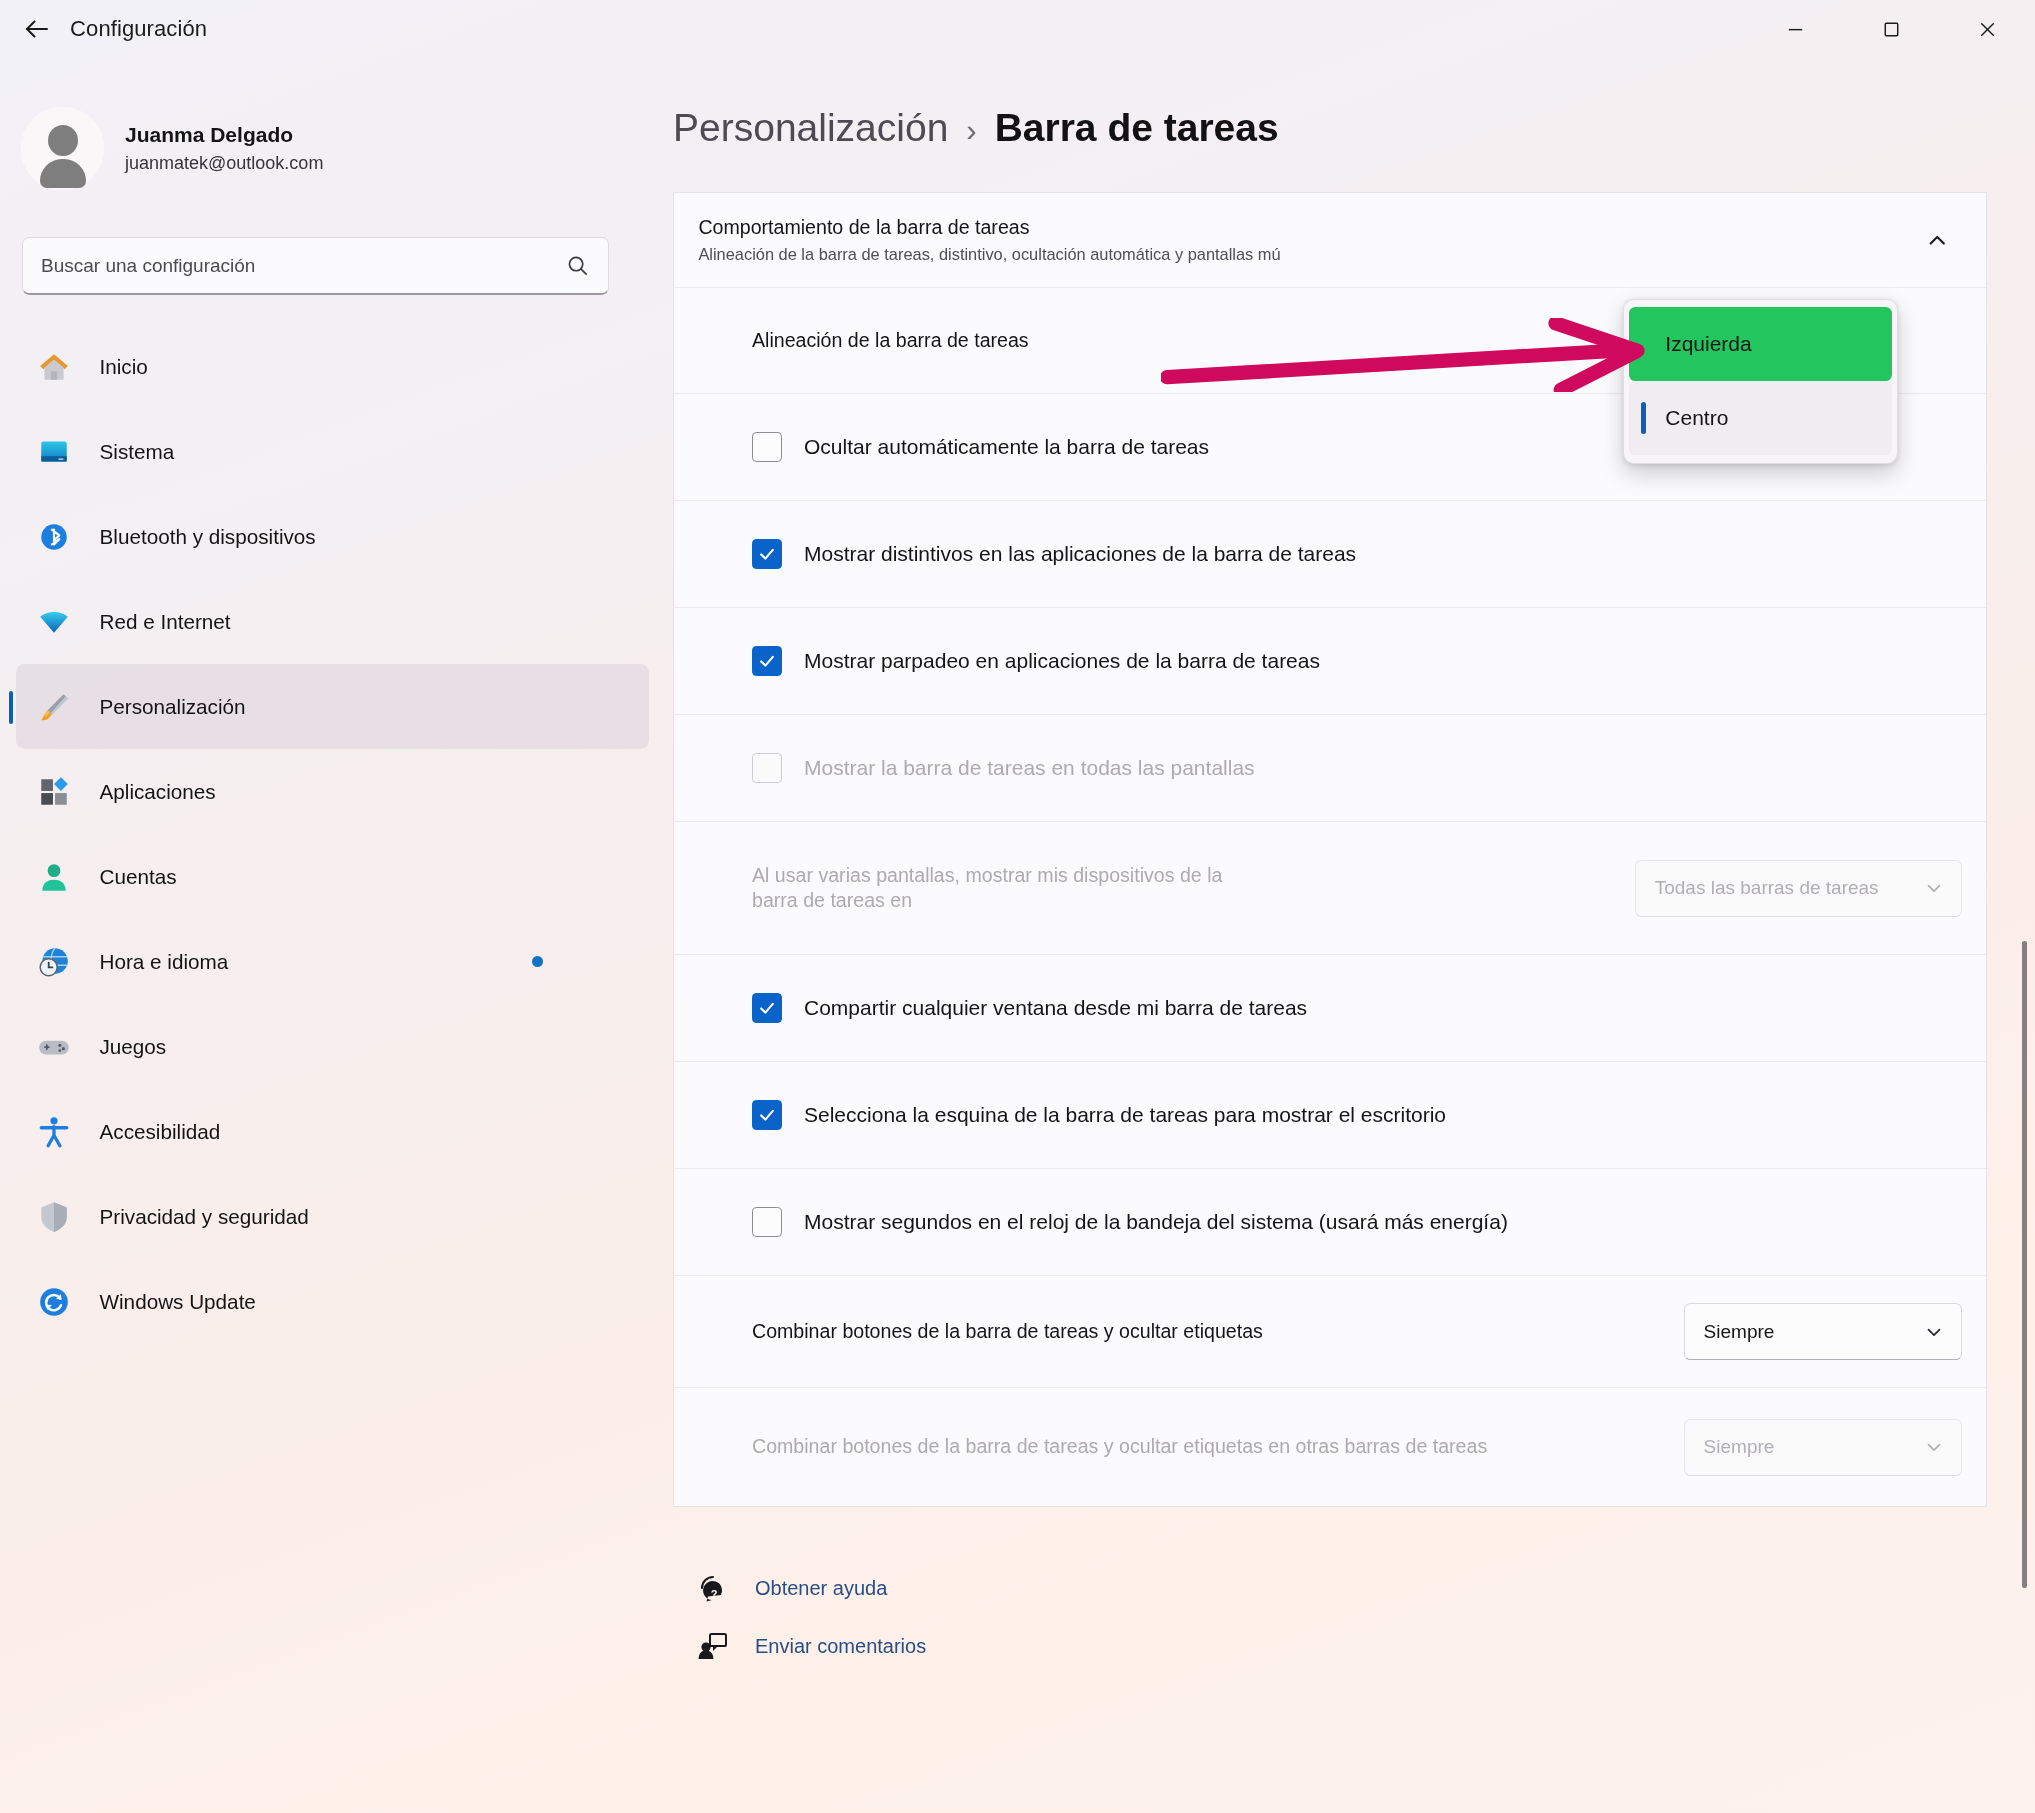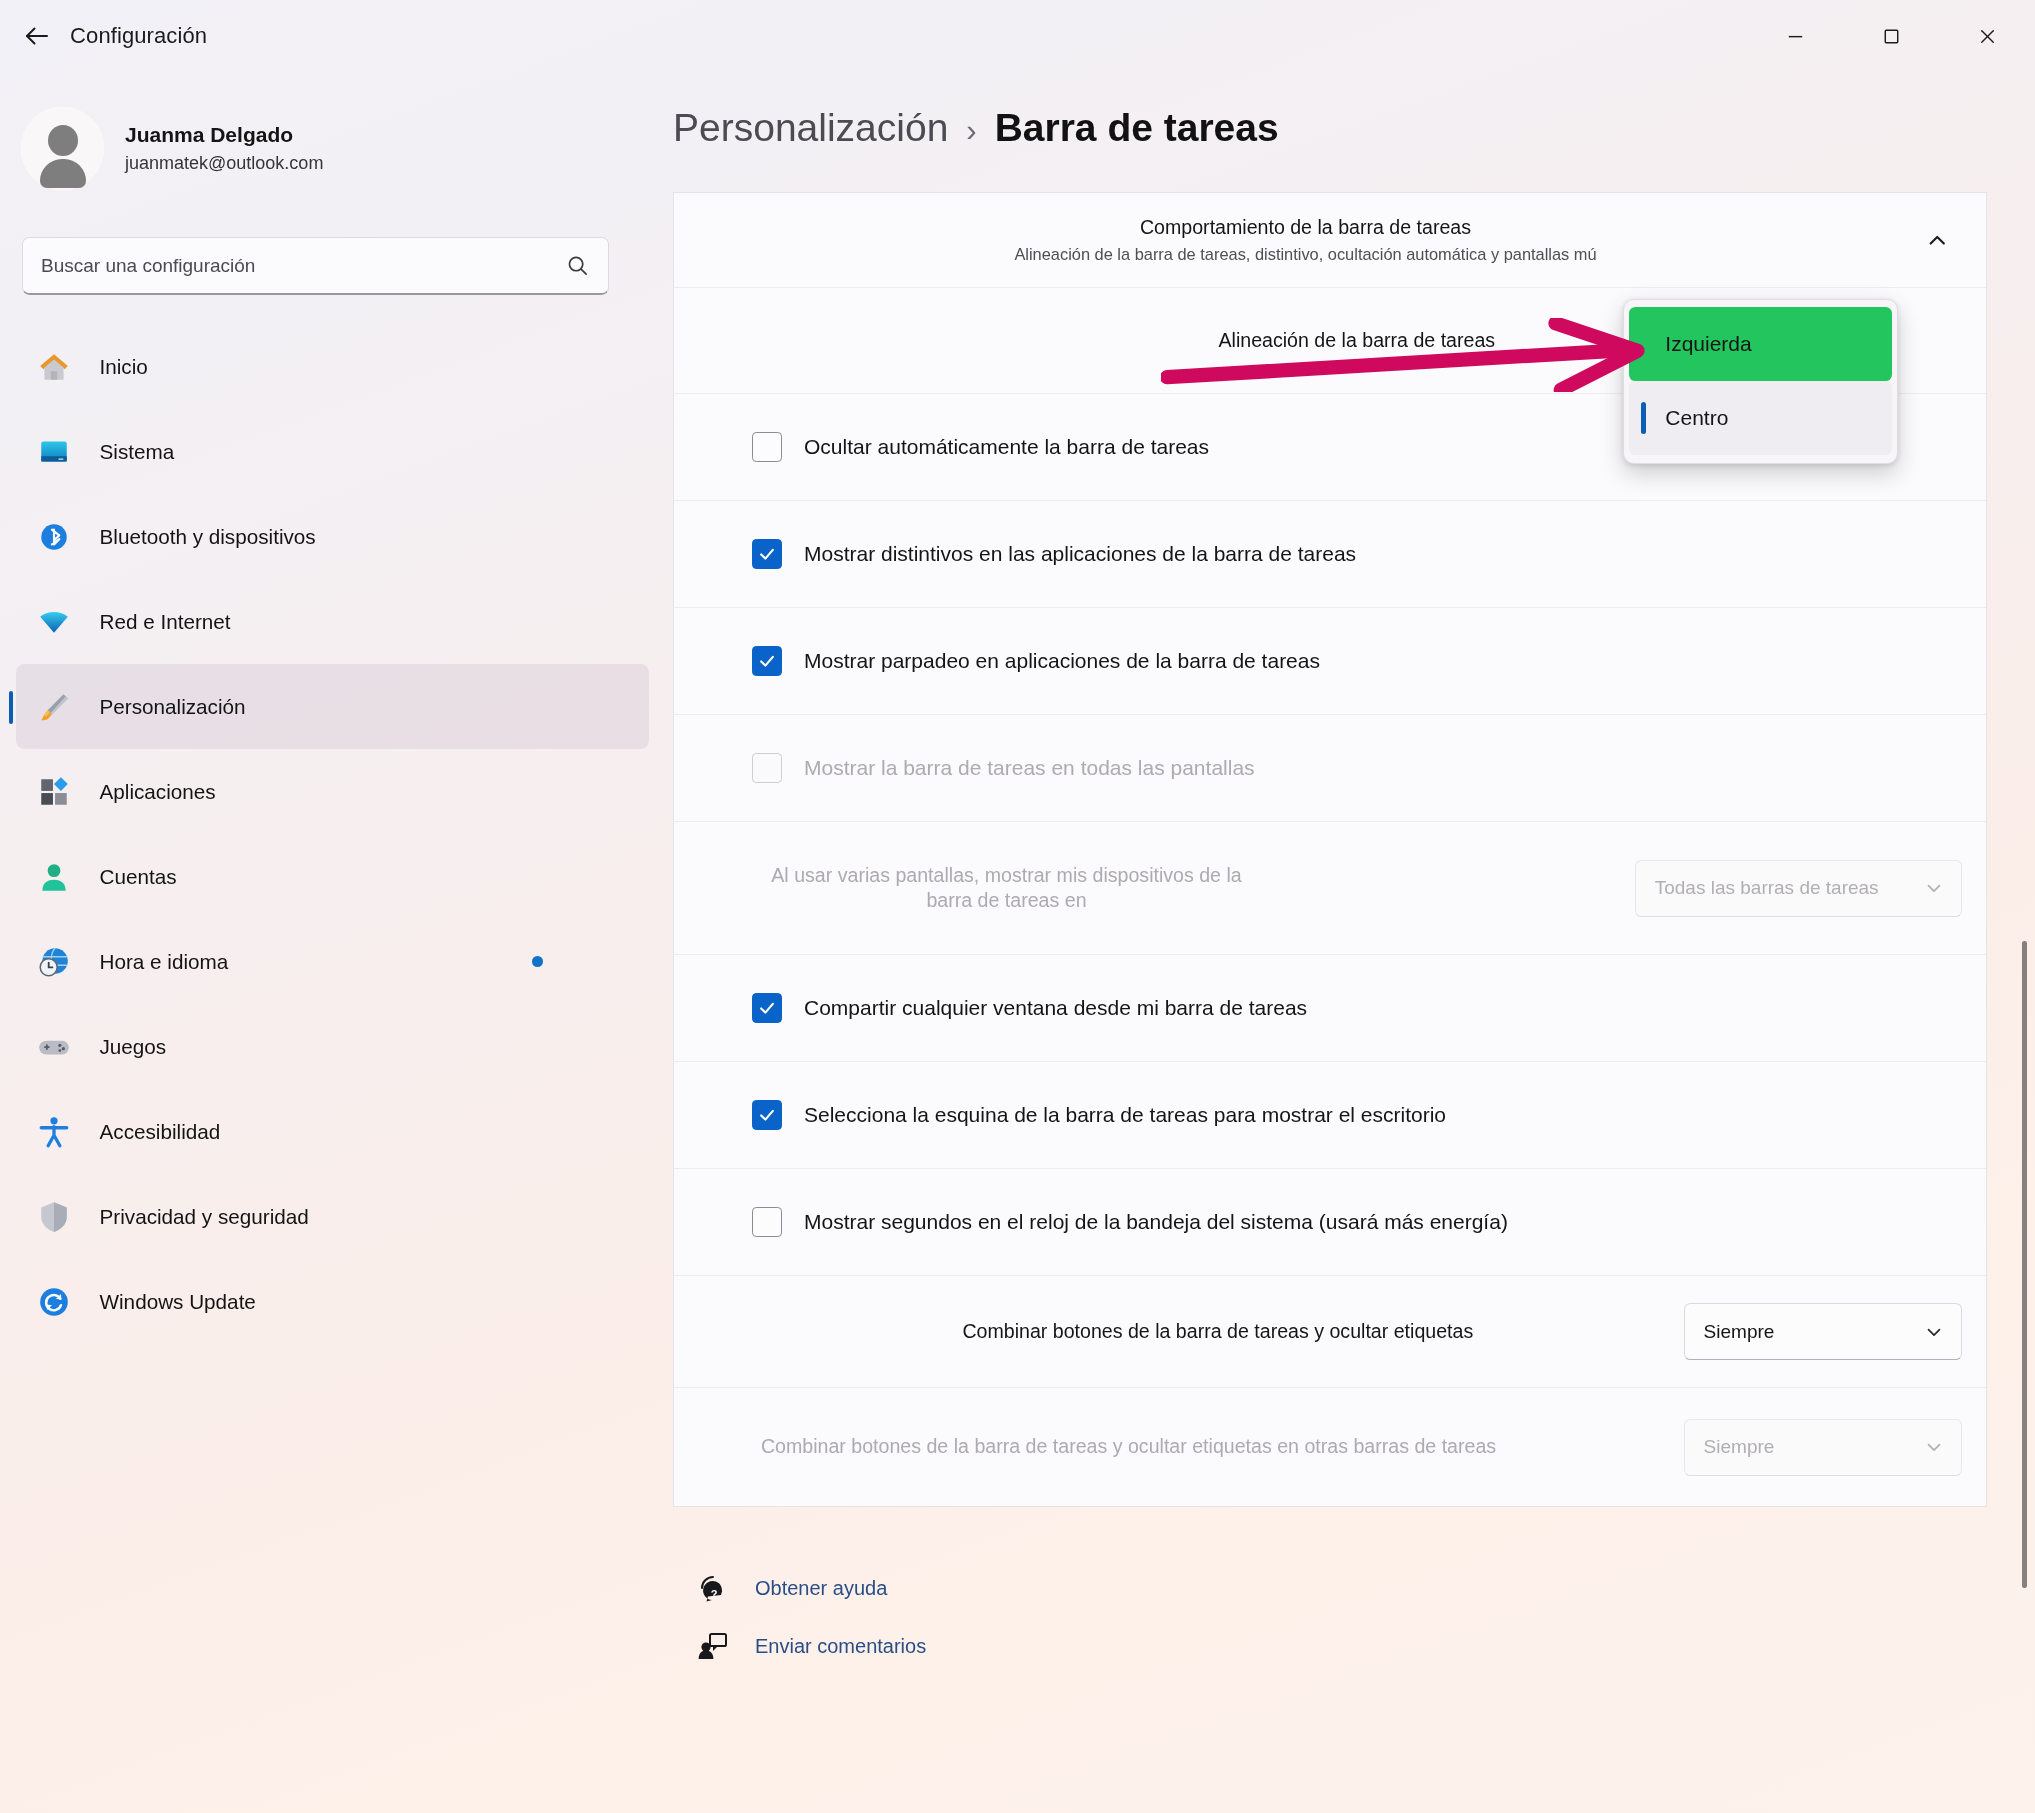--- a/index.html
+++ b/index.html
@@ -12,21 +12,21 @@
   }
 
   body {
     background: linear-gradient(160deg, #f2f1f7 0%, #f3f0f4 18%, #f7eeee 42%, #fbeee9 62%, #fdf1ea 78%, #fdf3ec 100%);
     position: relative;
   }
 
   
   .titlebar {
     position: absolute;
-    top: 7px; left: 0;
+    top: 0; left: 0;
     width: 2035px;
     height: 58px;
     display: flex;
     align-items: center;
     z-index: 40;
   }
   .back-btn {
     width: 51px; height: 51px;
     margin-left: 11.7px;
     display: flex; align-items: center; justify-content: center;
@@ -179,21 +179,20 @@
   .bc-sep { color: #6c6a72; font-size: 31px; }
   .bc-current { color: #121212; font-weight: bold; }
 
   .card {
     margin: 42px 0 0 0;
     width: 1314px;
     background: #fbfafc;
     border: 1.1px solid #e6e3e8;
     border-radius: 0;
     overflow: hidden;
-    text-align: center;
   }
 
   .row {
     position: relative;
     border-bottom: 1.1px solid #eeebef;
     display: flex;
     align-items: center;
     padding: 0 24.4px;
   }
   .row:last-child { border-bottom: none; }

